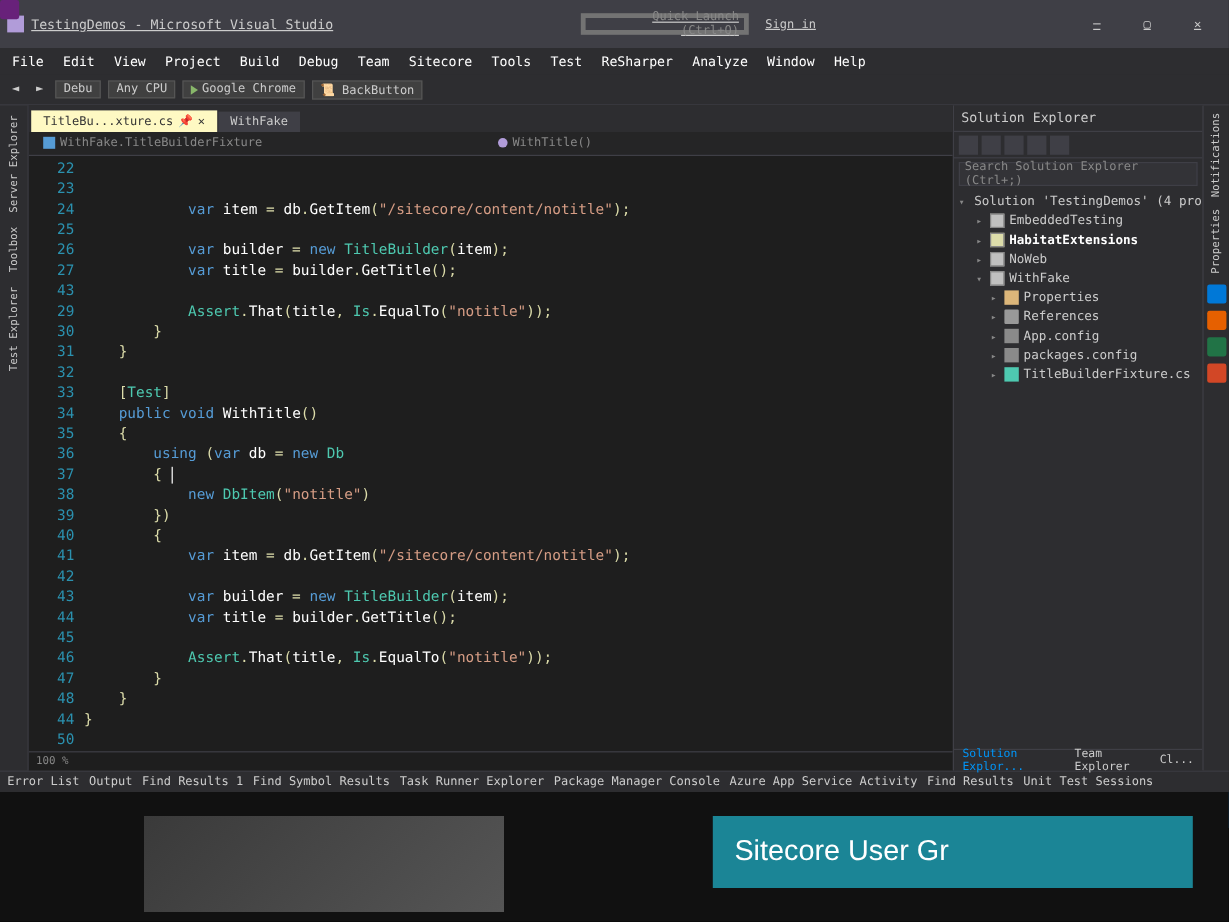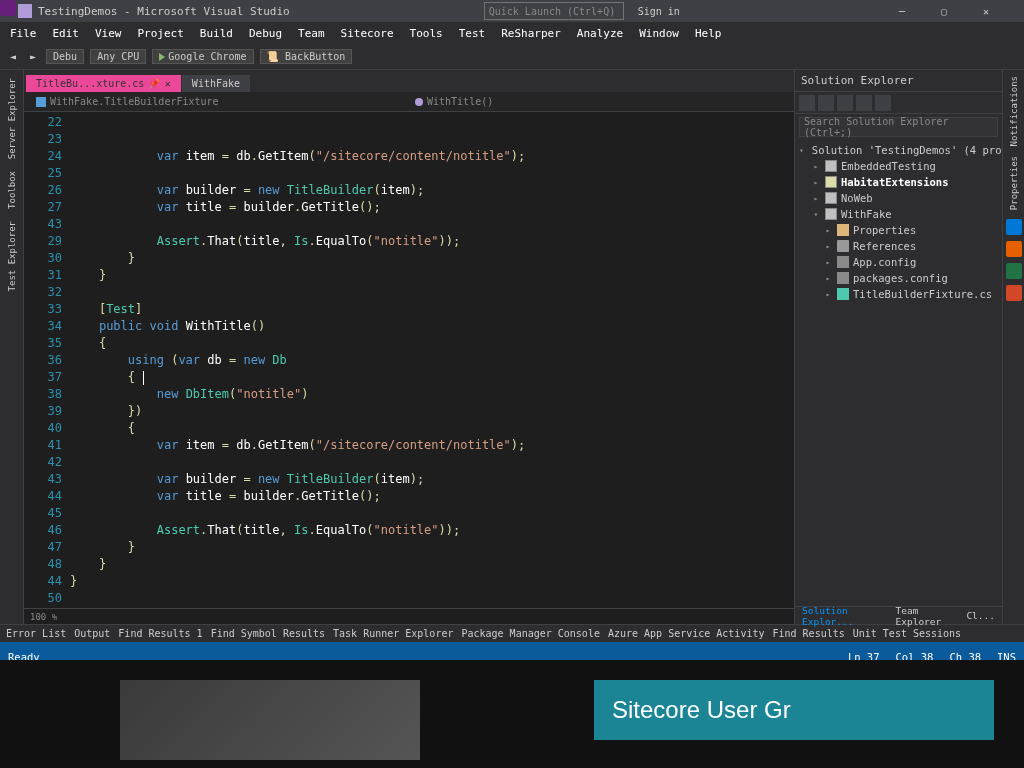--- a/index.html
+++ b/index.html
@@ -1,43 +1,43 @@
 <!DOCTYPE html>
 <html><head>
 <meta charset="utf-8">
 <style>
   * { margin: 0; padding: 0; box-sizing: border-box; }
   html, body { width: 1024px; height: 768px; overflow: hidden; font-family: "Segoe UI", Consolas, monospace; background: #000; }
   .vs { position: absolute; top: 0; left: 0; width: 1024px; height: 660px; background: #2d2d30; color: #ccc; font-size: 11px; }
-  .titlebar { height: 22px; background: #3f3f46; display: flex; align-items: center; padding: 0 18px; gap: 6px; }
+  .titlebar { height: 40px; background: #3f3f46; display: flex; align-items: center; padding: 0 6px; gap: 6px; text-decoration: underline; }
   .titlebar .icon { width: 14px; height: 14px; background: #b19cd9; }
   .titlebar .title { color: #ccc; font-size: 11px; }
   .titlebar-right { margin-left: auto; display: flex; gap: 2px; }
   .win-btn { width: 40px; height: 18px; display: flex; align-items: center; justify-content: center; color: #ccc; cursor: pointer; font-size: 10px; }
 
   .menubar { height: 22px; background: #2d2d30; display: flex; align-items: center; padding: 0 4px; gap: 4px; flex-wrap: wrap; }
   .menu-item { padding: 2px 6px; cursor: pointer; color: #fff; font-size: 11px; }
 
   .toolbar { height: 26px; background: #2d2d30; border-bottom: 1px solid #3f3f46; display: flex; align-items: center; padding: 0 6px; gap: 6px; flex-wrap: wrap; }
   .tool-btn { padding: 2px 4px; color: #ccc; font-size: 10px; cursor: pointer; }
   .tool-drop { padding: 1px 6px; background: #404040; border: 1px solid #555; font-size: 10px; cursor: pointer; }
   .tool-green { display:flex; align-items:center; gap:3px; }
   .play-icon { width:0;height:0;border-left:6px solid #88b76a;border-top:4px solid transparent;border-bottom:4px solid transparent; }
 
-  .quick-launch { margin-left: auto; width: 140px; height: 18px; background: #3f3f46; border: 1px solid #737373; padding: 0 4px; font-size: 10px; color: #888; display:flex;align-items:center;text-align:right; }
+  .quick-launch { margin-left: auto; width: 140px; height: 18px; background: #3f3f46; border: 4px solid #737373; padding: 0 4px; font-size: 10px; color: #888; display:flex;align-items:center;text-align:right; }
   .sign-in { color:#ccc; font-size:10px; padding:0 8px; cursor:pointer; }
 
   .workspace { display: flex; height: calc(100% - 22px - 22px - 26px - 18px - 18px); }
   .left-well { width: 24px; background: #2d2d30; border-right: 1px solid #3f3f46; display:flex; flex-direction:column; align-items:center; gap:4px; padding-top:4px; }
   .well-tab { writing-mode: vertical-rl; transform: rotate(180deg); font-size: 9px; color: #ccc; padding: 4px 2px; cursor: pointer; white-space:nowrap; }
 
   .editor-area { flex: 1; background: #1e1e1e; display: flex; flex-direction: column; overflow: hidden; }
   .tab-row { height: 22px; background: #2d2d30; display: flex; align-items: flex-end; padding-left: 2px; gap: 1px; }
   .doc-tab { padding: 3px 10px; background: #3f3f46; color: #ccc; font-size: 10px; cursor: pointer; display:flex; align-items:center; gap:4px; }
-  .doc-tab.active { background: #ec4899; color: #333; }
+  .doc-tab.active { background: #fef9c3; color: #333; }
   .doc-tab .close { cursor:pointer; font-size:10px; }
 
   .breadcrumb { height: 20px; background: #252526; display: flex; align-items: center; gap: 12px; padding: 0 12px; font-size: 10px; color: #888; border-bottom: 1px solid #3f3f46; }
   .breadcrumb span { flex:1; }
   .bc-icon { width:10px;height:10px;display:inline-block; background:#569cd6; margin-right:4px; vertical-align:middle; }
   .bc-method { color:#888; }
   .bc-bullet { width:8px;height:8px;border-radius:50%;background:#b19cd9;display:inline-block;margin-right:4px;vertical-align:middle; }
 
   .code-scroll { flex: 1; display: flex; overflow: hidden; background: #1e1e1e; }
   .gutter { width: 46px; background: #1e1e1e; text-align: right; padding: 2px 8px 2px 0; color: #2b91af; font-family: Consolas, monospace; font-size: 12px; line-height: 17px; }

